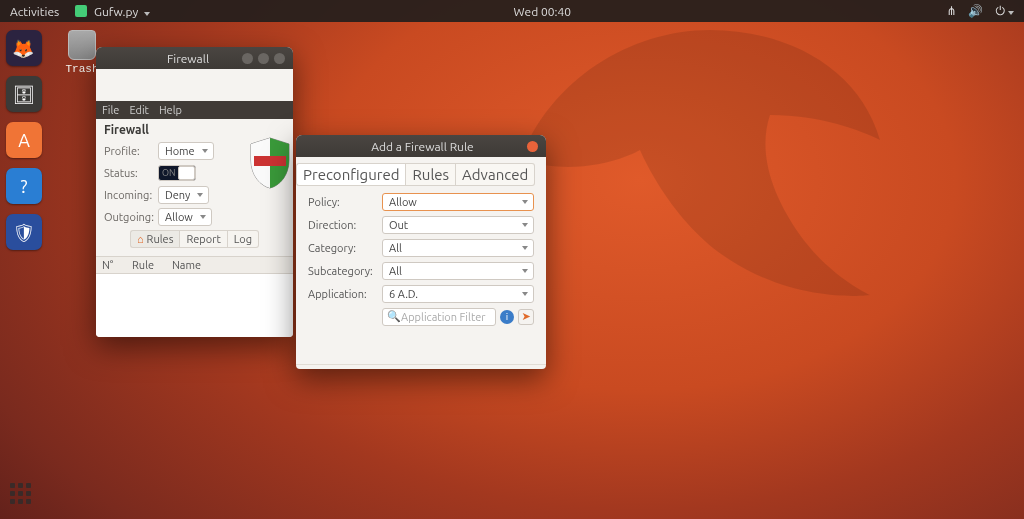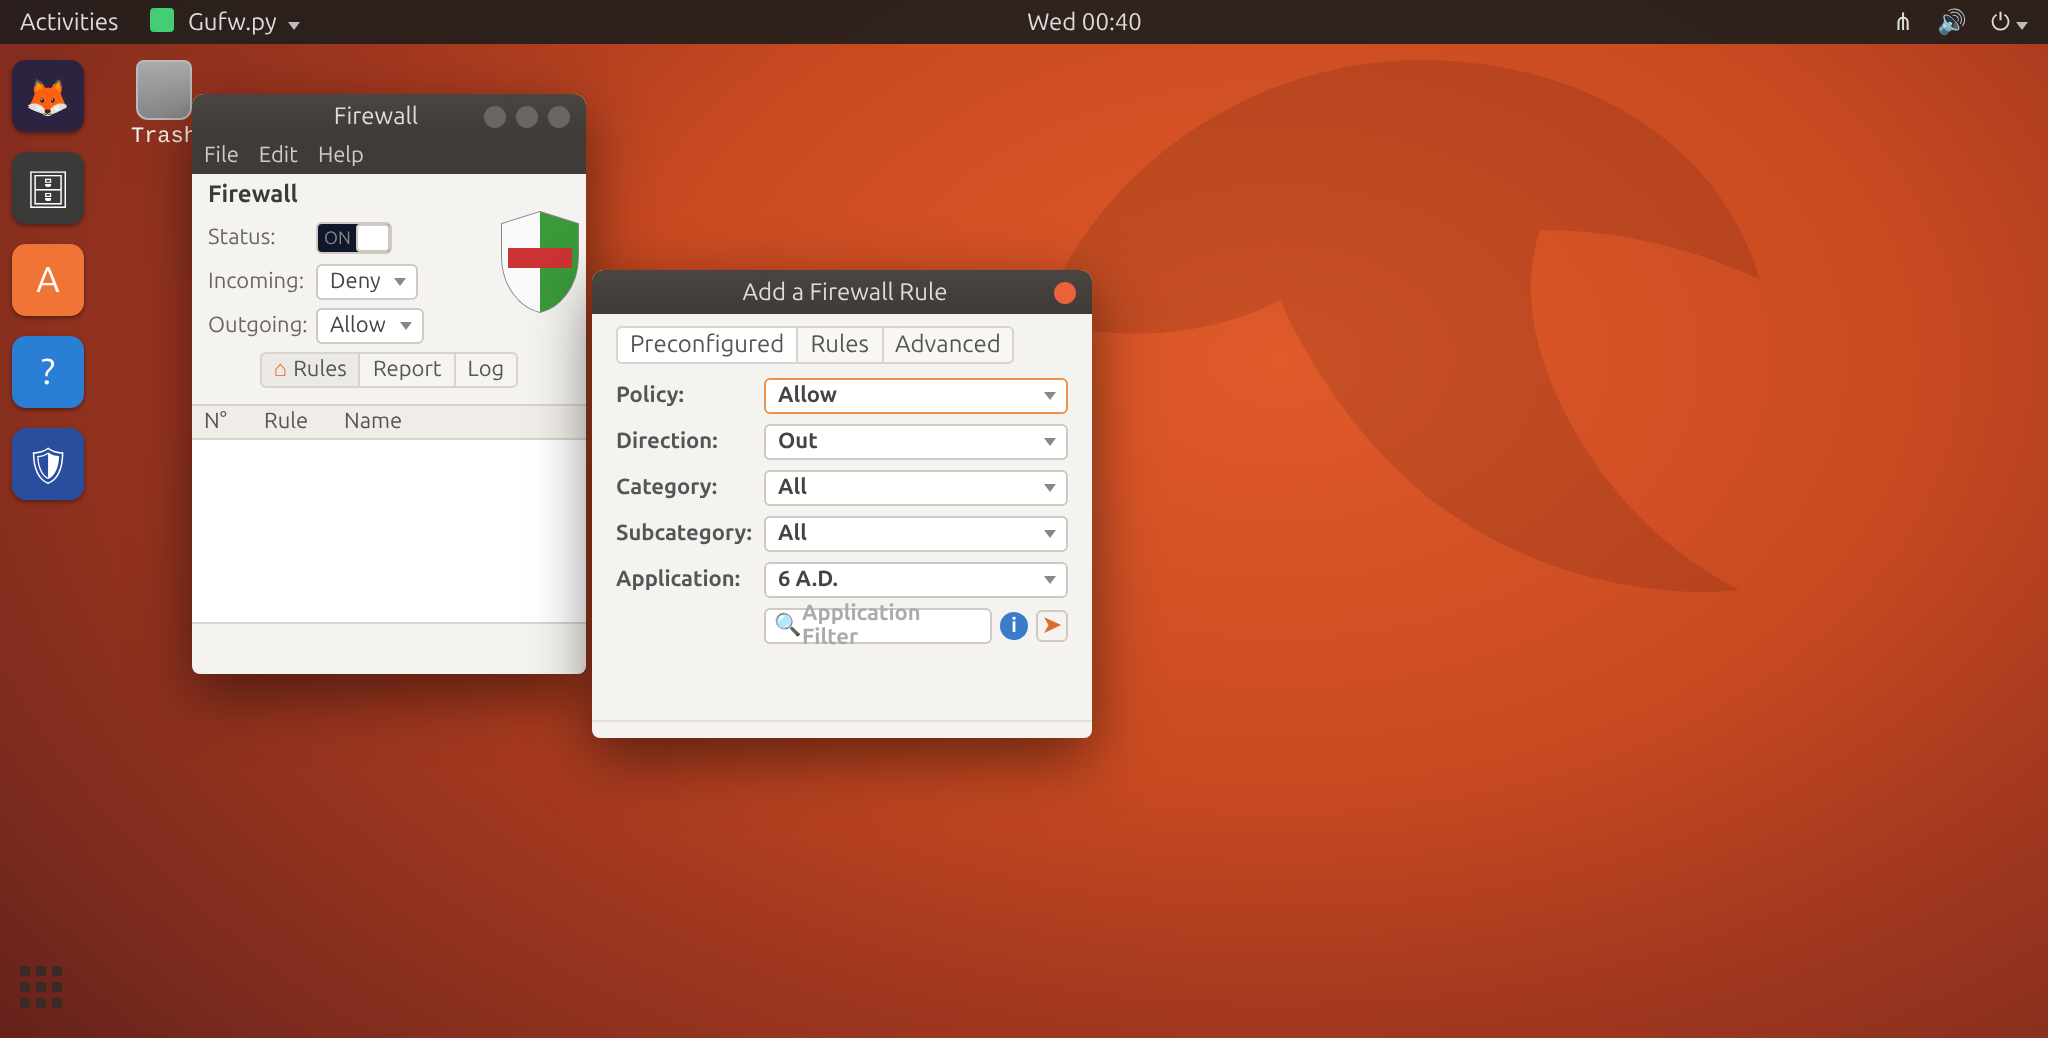--- a/index.html
+++ b/index.html
@@ -49,21 +49,21 @@
 .titlebar { height:22px; background:linear-gradient(#4a4541,#3e3a36);
   color:#ddd; display:flex; align-items:center; padding:0 8px; font-size:12px; }
 .titlebar .t-title { flex:1; text-align:center; }
 .wbtns { display:flex; gap:5px; }
 .wbtn { width:11px; height:11px; border-radius:50%; background:#6a6662; }
 .wbtn.close { background:#e9633a; }
 
 
 .fw-win { left:96px; top:47px; width:197px; height:290px; }
 .fw-menu { height:18px; background:#403b37; color:#ccc; font-size:11px;
-  display:flex; align-items:center; padding:0 6px; gap:10px; }
+  display:flex; align-items:center; padding:0 6px; gap:10px;margin-top:32px; }
 .fw-head { padding:4px 8px 0; font-weight:bold; font-size:12px; }
 .fw-body { padding:4px 8px; position:relative;}
 .field-row { display:flex; align-items:center; height:22px; font-size:11px; color:#6a6662; }
 .field-row .lbl { width:54px; }
 .combo { height:18px; border:1px solid #cfc9c2; border-radius:3px; background:#fff;
   display:inline-flex; align-items:center; padding:0 18px 0 6px; font-size:11px; color:#444; position:relative; min-width:50px;}
 .combo .cv {}
 .combo .tri { position:absolute; right:5px; width:0;height:0;border-left:3px solid transparent;border-right:3px solid transparent;border-top:4px solid #888;}
 .toggle { width:38px; height:16px; border:1px solid #cfc9c2; border-radius:3px; background:#0f172a; display:inline-flex; align-items:center; }
 .toggle .knob { width:18px;height:14px;border-radius:2px;margin:0;}
@@ -79,24 +79,24 @@
 .home-ico{color:#e06a2a;margin-right:3px;}
 
 .listhdr { display:flex; background:#f0ede8; border-top:1px solid #d8d3cc; border-bottom:1px solid #d8d3cc; font-size:11px; margin-top:4px;}
 .listhdr div { padding:2px 6px; color:#555;}
 .lh1{width:30px;} .lh2{width:40px;} .lh3{flex:1;}
 .listbody { height:92px; background:#fff; border-bottom:1px solid #d8d3cc;}
 .fw-toolbar { display:flex; gap:10px; padding:4px 6px; color:#777; font-size:14px;}
 
 
 .dlg-win { left:296px; top:135px; width:250px; height:234px; }
-.dlg-tabs { display:flex; gap:0; padding:6px 12px 0; font-size:12px;}
+.dlg-tabs { display:flex; gap:0; padding:6px 0 0; font-size:15px;}
 .dlg-tabs .tab{background:#f9f7f3;}
 .dlg-tabs .tab.active{background:#fff;}
-.dlg-body { padding:4px 12px;font-weight:bold; }
+.dlg-body { padding:4px 12px; }
 .dlg-row { display:flex; align-items:center; height:23px; font-size:11px; color:#555;}
 .dlg-row .lbl { width:74px; }
 .dlg-row .combo { flex:1; }
 .filter-row .combo { flex:1; color:#999;}
 .filter-row .srch { position:absolute; left:4px; color:#aaa; font-size:11px;}
 .filter-row .combo{padding-left:18px;}
 .info-ico { width:14px;height:14px;border-radius:50%;background:#3a7cc8;color:#fff;font-size:10px;display:inline-flex;align-items:center;justify-content:center;margin-left:4px;}
 .go-ico { width:16px;height:16px;border:1px solid #cfc9c2;border-radius:3px;display:inline-flex;align-items:center;justify-content:center;margin-left:4px;color:#e06a2a;font-size:11px;}
 
 .dlg-footer { border-top:1px solid #e2ddd5; padding:8px; display:flex; justify-content:flex-end; gap:8px; margin-top:32px;}
@@ -163,20 +163,27 @@
     </div>
   </div>
   <div class="fw-menu">
     <span>File</span>
     <span>Edit</span>
     <span>Help</span>
   </div>
   <div class="fw-head">Firewall</div>
   <div class="fw-body">
     <div class="field-row">
+      <span class="lbl">Profile:</span>
+      <span class="combo">
+          <span class="cv">Home</span>
+          <span class="tri"></span>
+        </span>
+    </div>
+    <div class="field-row">
       <span class="lbl">Status:</span>
       <span class="toggle">
           <span class="ontxt">ON</span>
           <span class="knob" style="background:#fff;border:1px solid #cfc9c2;"></span>
         </span>
     </div>
     <div class="field-row">
       <span class="lbl">Incoming:</span>
       <span class="combo">
           <span class="cv">Deny</span>

